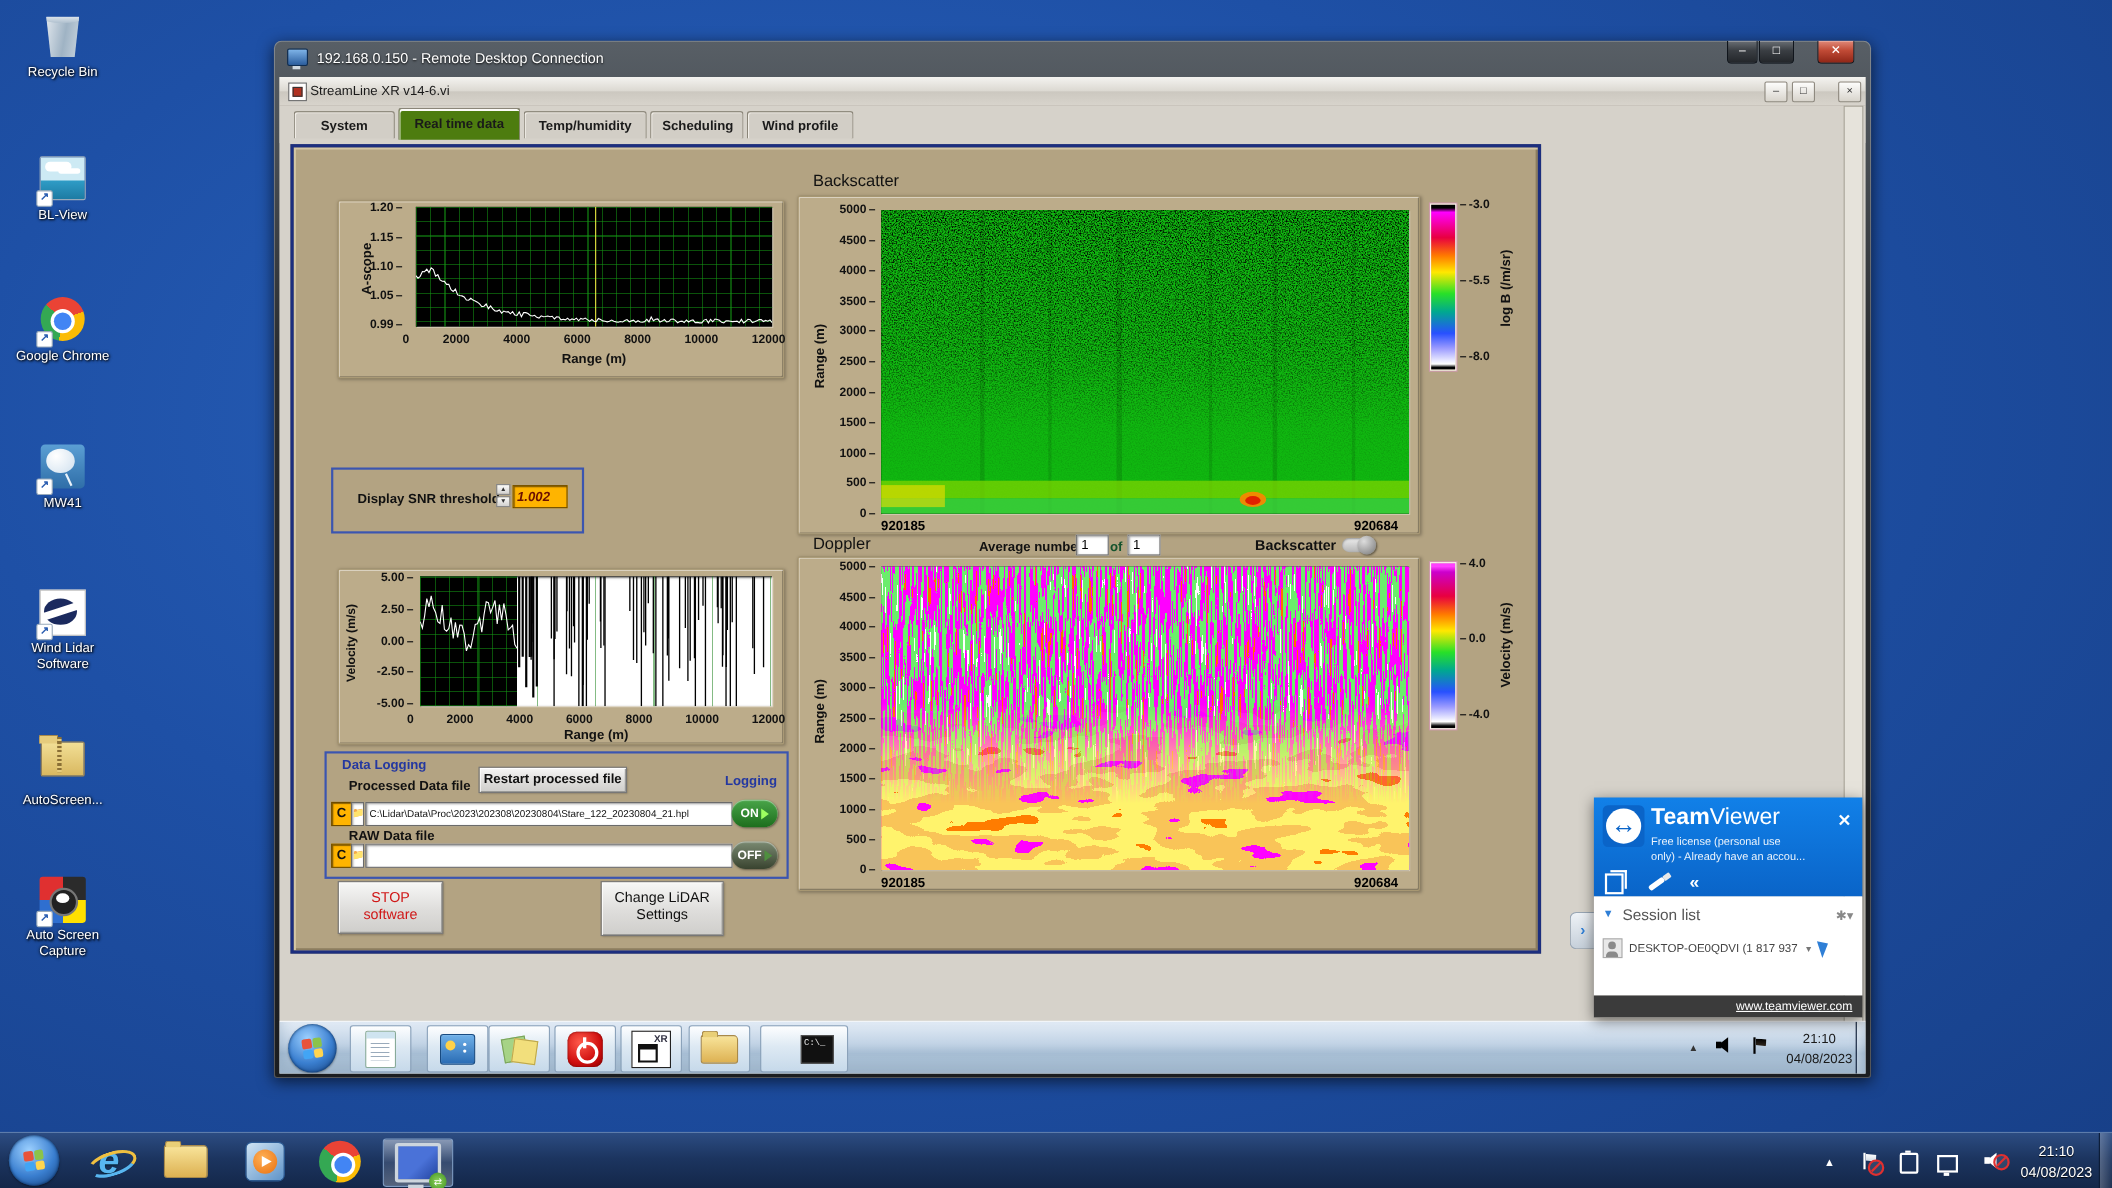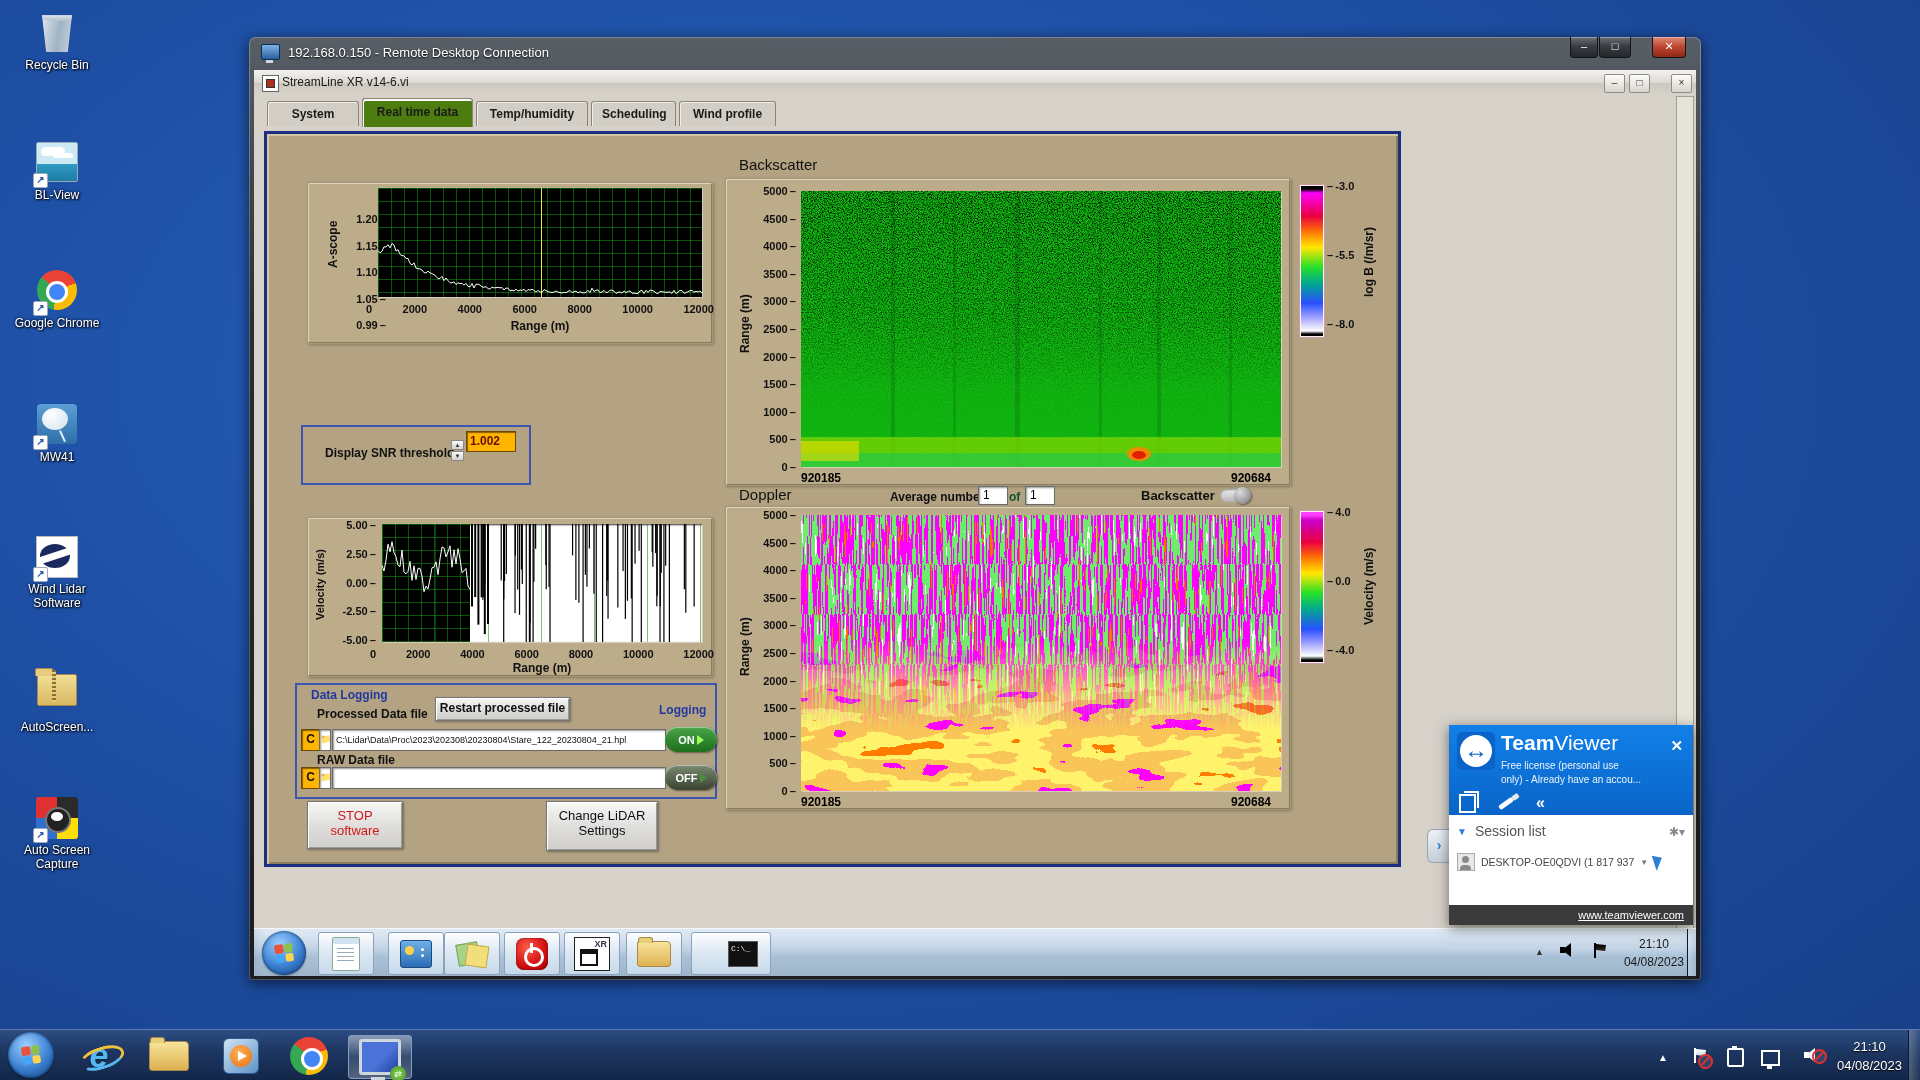--- a/index.html
+++ b/index.html
@@ -87,21 +87,21 @@
     box-shadow:inset 1px 1px 0 #fff,inset -1px -1px 0 #9a9a97,1px 1px 2px rgba(0,0,0,.35);
     text-align:center;color:#111;}
   .led{position:absolute;width:16px;height:16px;border-radius:50%;background:radial-gradient(circle at 35% 30%,#4f9b4f,#1c5a1c 60%,#0b2f0b);box-shadow:inset 0 0 2px #000,1px 1px 1px rgba(0,0,0,.4);}
   .spin{position:absolute;width:13px;height:20px;display:flex;flex-direction:column;gap:1px;}
   .spin span{flex:1;background:linear-gradient(#fbfbfa,#d2d1cf);border:1px solid #888;font-size:6px;line-height:8px;text-align:center;color:#333;}
   .amber{position:absolute;background:#ffb400;border:1px solid #6b4a00;box-shadow:inset 1px 1px 1px #8a5f00;
     font-size:12px;font-weight:700;color:#111;padding:2px 3px;}
   .numfield{position:absolute;background:#fff;border:1px solid #6b6b6b;box-shadow:inset 1px 1px 2px #999;color:#000;}
   .pathfield{position:absolute;background:#fff;border:1px solid #6b6b6b;box-shadow:inset 1px 1px 2px #999;
     font-size:9px;color:#111;line-height:20px;padding:0 3px;white-space:nowrap;overflow:hidden;}
-  .pill{position:absolute;width:52px;height:25px;border-radius:13px;color:#fff;font-size:11px;font-weight:700;
+  .pill{position:absolute;width:42px;height:25px;border-radius:13px;color:#fff;font-size:11px;font-weight:700;
     display:flex;align-items:center;justify-content:center;gap:2px;box-shadow:inset 0 1px 1px rgba(255,255,255,.5),1px 1px 2px rgba(0,0,0,.45);}
   .pill .tri{width:0;height:0;border-left:7px solid #9dff60;border-top:5px solid transparent;border-bottom:5px solid transparent;}
   .pill.on{background:linear-gradient(#49a549,#1d6e1d);}
   .pill.off{background:linear-gradient(#7a8a72,#39432f);}
   .pill.off .tri{border-left-color:#4f8f3f;}
   .toggle{position:absolute;width:30px;height:13px;border-radius:7px;background:linear-gradient(#efefef,#b5b5b5);box-shadow:inset 0 1px 2px rgba(0,0,0,.4);}
   .toggle::after{content:"";position:absolute;right:-1px;top:-2px;width:17px;height:17px;border-radius:50%;background:radial-gradient(circle at 35% 30%,#ddd,#777);box-shadow:1px 1px 2px rgba(0,0,0,.5);}
 
   
   .rtaskbar{position:absolute;left:0;top:858px;width:100%;height:48px;
@@ -262,21 +262,21 @@
         <div class="tab" style="left:222px;width:90px;">Temp/humidity</div>
         <div class="tab" style="left:337px;width:63px;">Scheduling</div>
         <div class="tab" style="left:425px;width:75px;">Wind profile</div>
       </div>
       <div class="vscroll"></div>
 
       <div class="panel">
 
         <div class="gframe" style="left:40px;top:48px;width:404px;height:160px;">
           <div class="rot axlab" style="position:absolute;left:18px;top:30px;height:62px;">A-scope</div>
-          <div class="ytcol" style="left:38px;top:0px;width:40px;height:118px;margin-top:30px;">
+          <div class="ytcol" style="left:18px;top:0px;width:40px;height:118px;">
               <div>1.20</div>
               <div>1.15</div>
               <div>1.10</div>
               <div>1.05</div>
               <div>0.99</div>
             </div>
           <div class="plot" style="left:70px;top:5px;width:324px;height:109px;">
             <div class="grid"></div>
             <div class="abs" style="left:163px;top:0;width:1px;height:109px;background:#e8e840;"></div>
             <svg id="ascope-trace" width="324" height="109" style="position:absolute;left:0;top:0;">
@@ -295,21 +295,21 @@
           <div class="axlab" style="position:absolute;left:70px;top:136px;width:324px;">Range (m)</div>
         </div>
 
 
         <div class="bluebox" style="left:34px;top:291px;width:226px;height:56px;">
           <div class="blab" style="position:absolute;left:22px;top:19px;color:#111;">Display SNR threshold</div>
           <div class="spin" style="left:148px;top:13px;">
               <span>▲</span>
               <span>▼</span>
             </div>
-          <div class="amber" style="left:163px;top:4px;width:42px;height:15px;color:#6b1000;">1.002</div>
+          <div class="amber" style="left:163px;top:14px;width:42px;height:15px;color:#6b1000;font-style:italic;">1.002</div>
         </div>
 
 
         <div class="abs" style="left:472px;top:22px;font-size:15px;color:#111;">Backscatter</div>
 
         <div class="gframe" style="left:458px;top:44px;width:564px;height:306px;">
           <div class="rot axlab" style="position:absolute;left:12px;top:105px;height:80px;">Range (m)</div>
           <div class="ytcol" style="left:26px;top:6px;width:44px;height:288px;">
               <div>5000</div>
               <div>4500</div>

